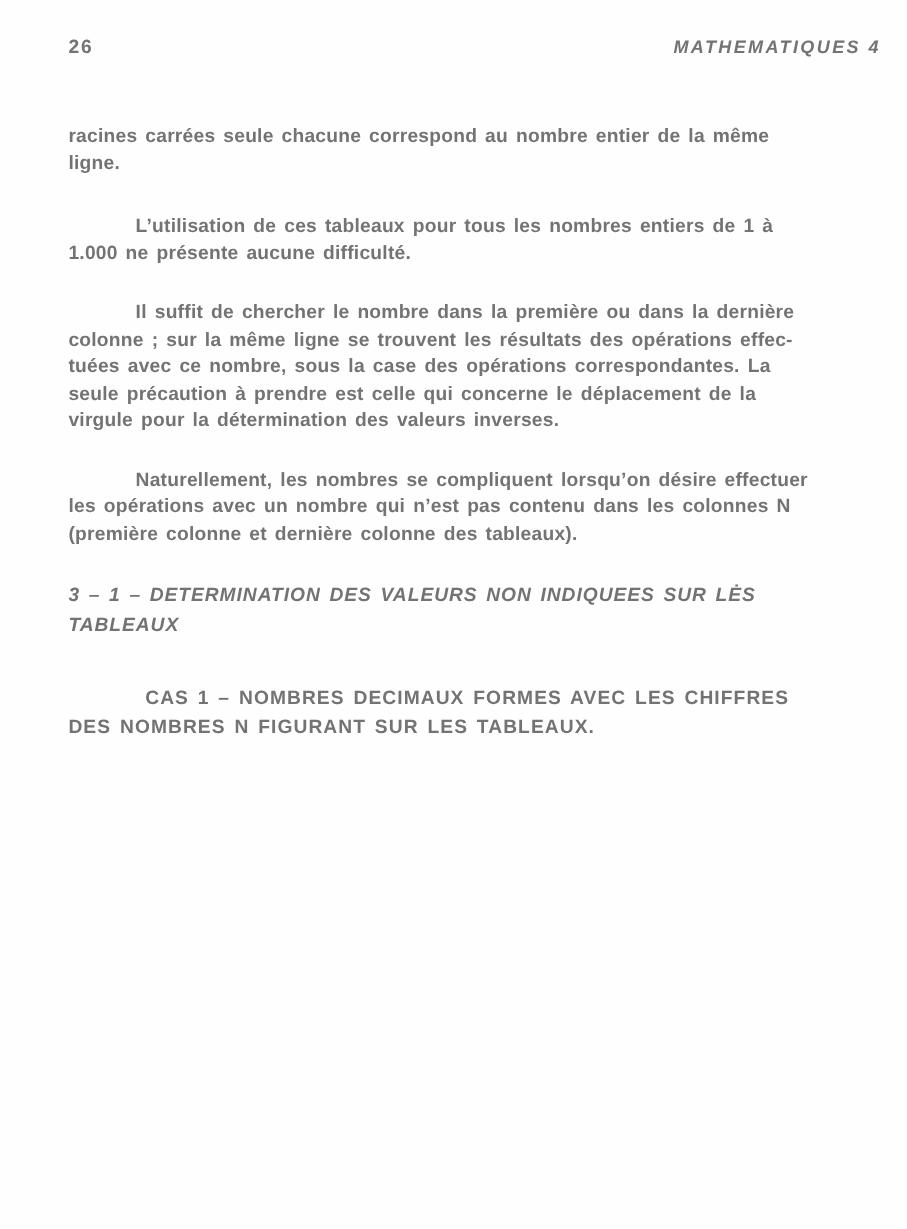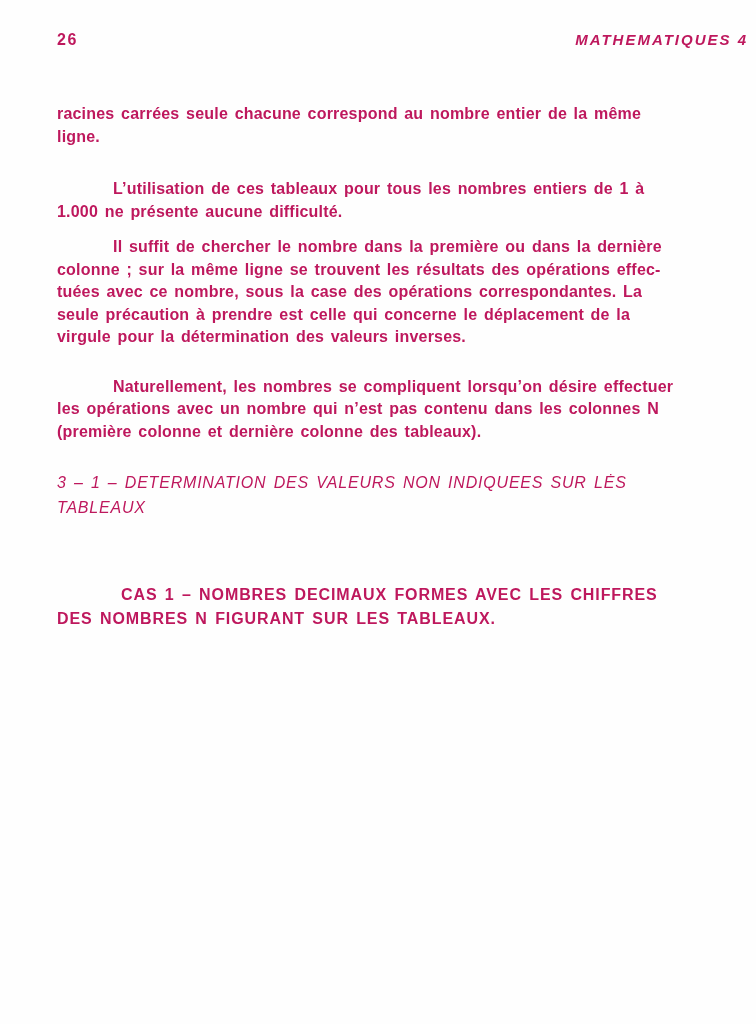--- a/index.html
+++ b/index.html
@@ -5,25 +5,25 @@
   html, body {
     margin: 0;
     padding: 0;
     background: #ffffff;
   }
   .page {
     position: relative;
     width: 756px;
     height: 1024px;
     background: #fefefe;
-    color: #be185d;
+    color: #737373;
     font-family: "Liberation Sans", "DejaVu Sans", sans-serif;
     font-weight: 700;
     box-sizing: border-box;
-    padding: 30px 8px 0 57px;
+    padding: 30px 22px 0 57px;
     overflow: hidden;
   }
   .page-header {
     display: flex;
     justify-content: space-between;
     align-items: baseline;
     line-height: 20px;
     margin-bottom: 53px;
   }
   .page-number {
@@ -39,29 +39,29 @@
   .para {
     margin: 0;
     font-size: 16px;
     line-height: 22.5px;
     letter-spacing: 0.2px;
     word-spacing: 2px;
     white-space: pre-line;
   }
   .indent { text-indent: 56px; }
   .p1 { margin-bottom: 30px; }
-  .p2 { margin-bottom: 13px; }
+  .p2 { margin-bottom: 27px; }
   .p3 { margin-bottom: 27px; }
   .p4 { margin-bottom: 27px; }
   .p5 { margin-bottom: 50px; }
   .section-heading {
-    margin: 0 0 63px 0;
+    margin: 0 0 37px 0;
     font-size: 16px;
     font-style: italic;
-    font-weight: 400;
+    font-weight: 700;
     line-height: 25px;
     letter-spacing: 0.8px;
     word-spacing: 2px;
     white-space: pre-line;
   }
   .cas-heading {
     margin: 0 0 19px 0;
     font-size: 16px;
     font-weight: 700;
     line-height: 24px;

